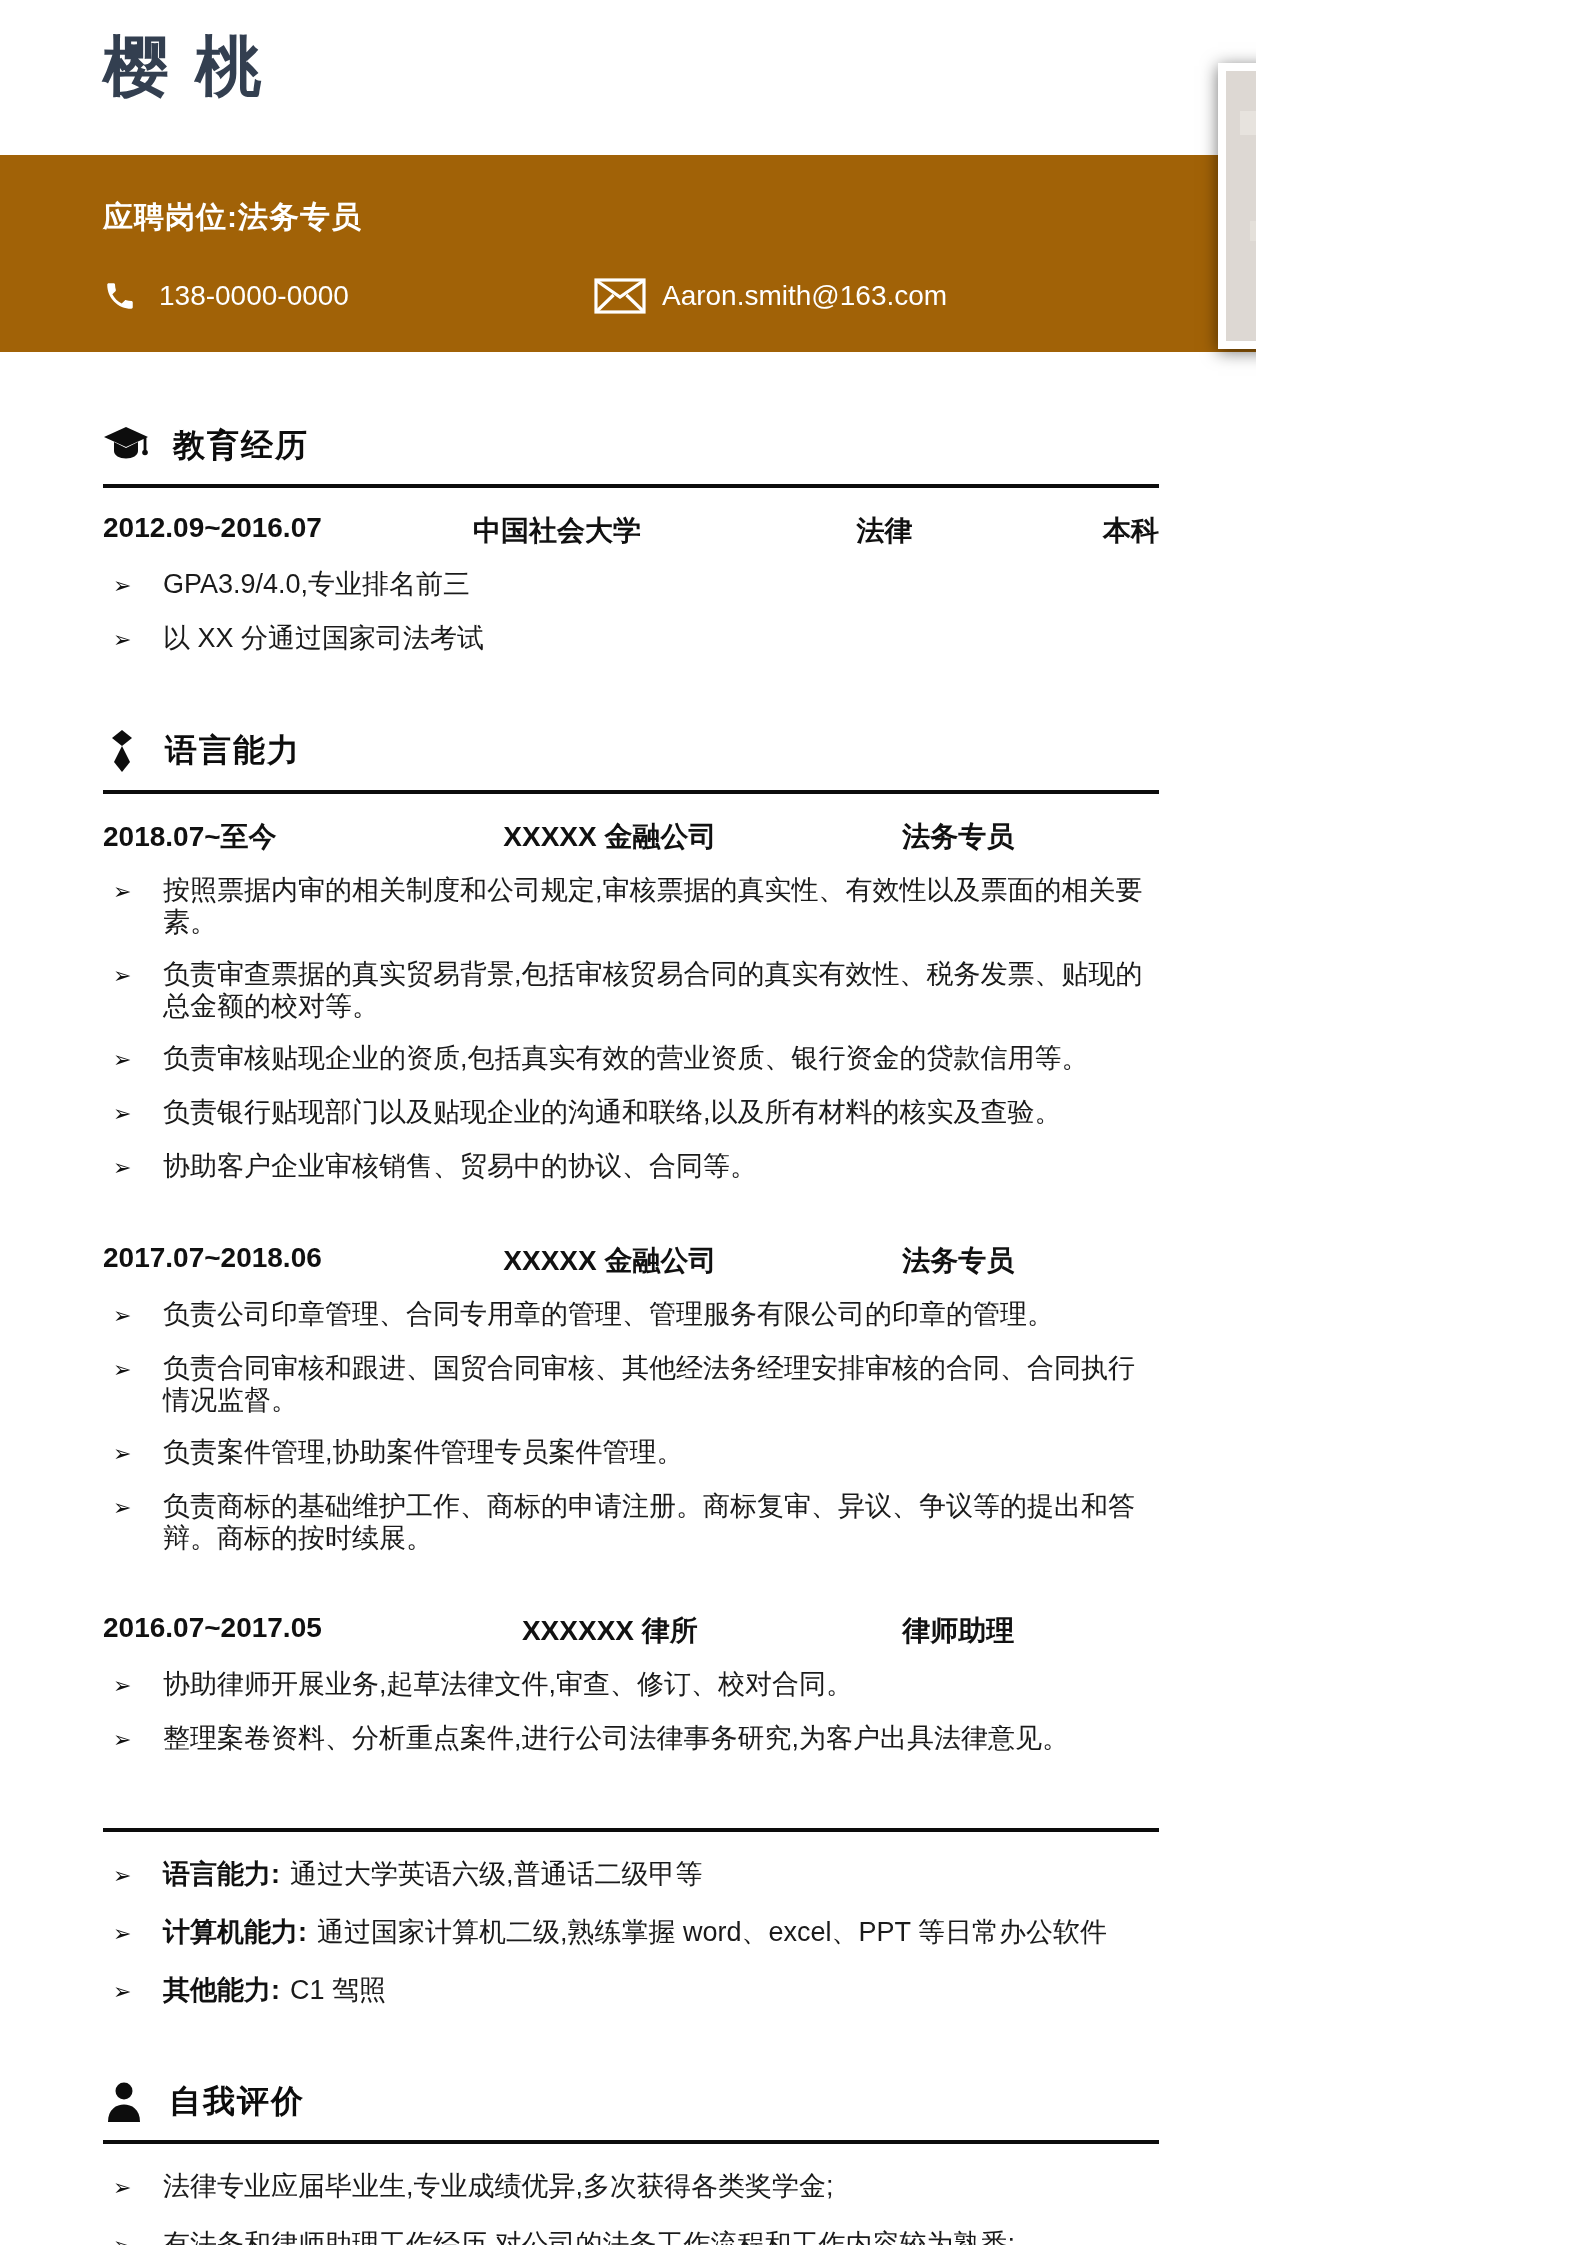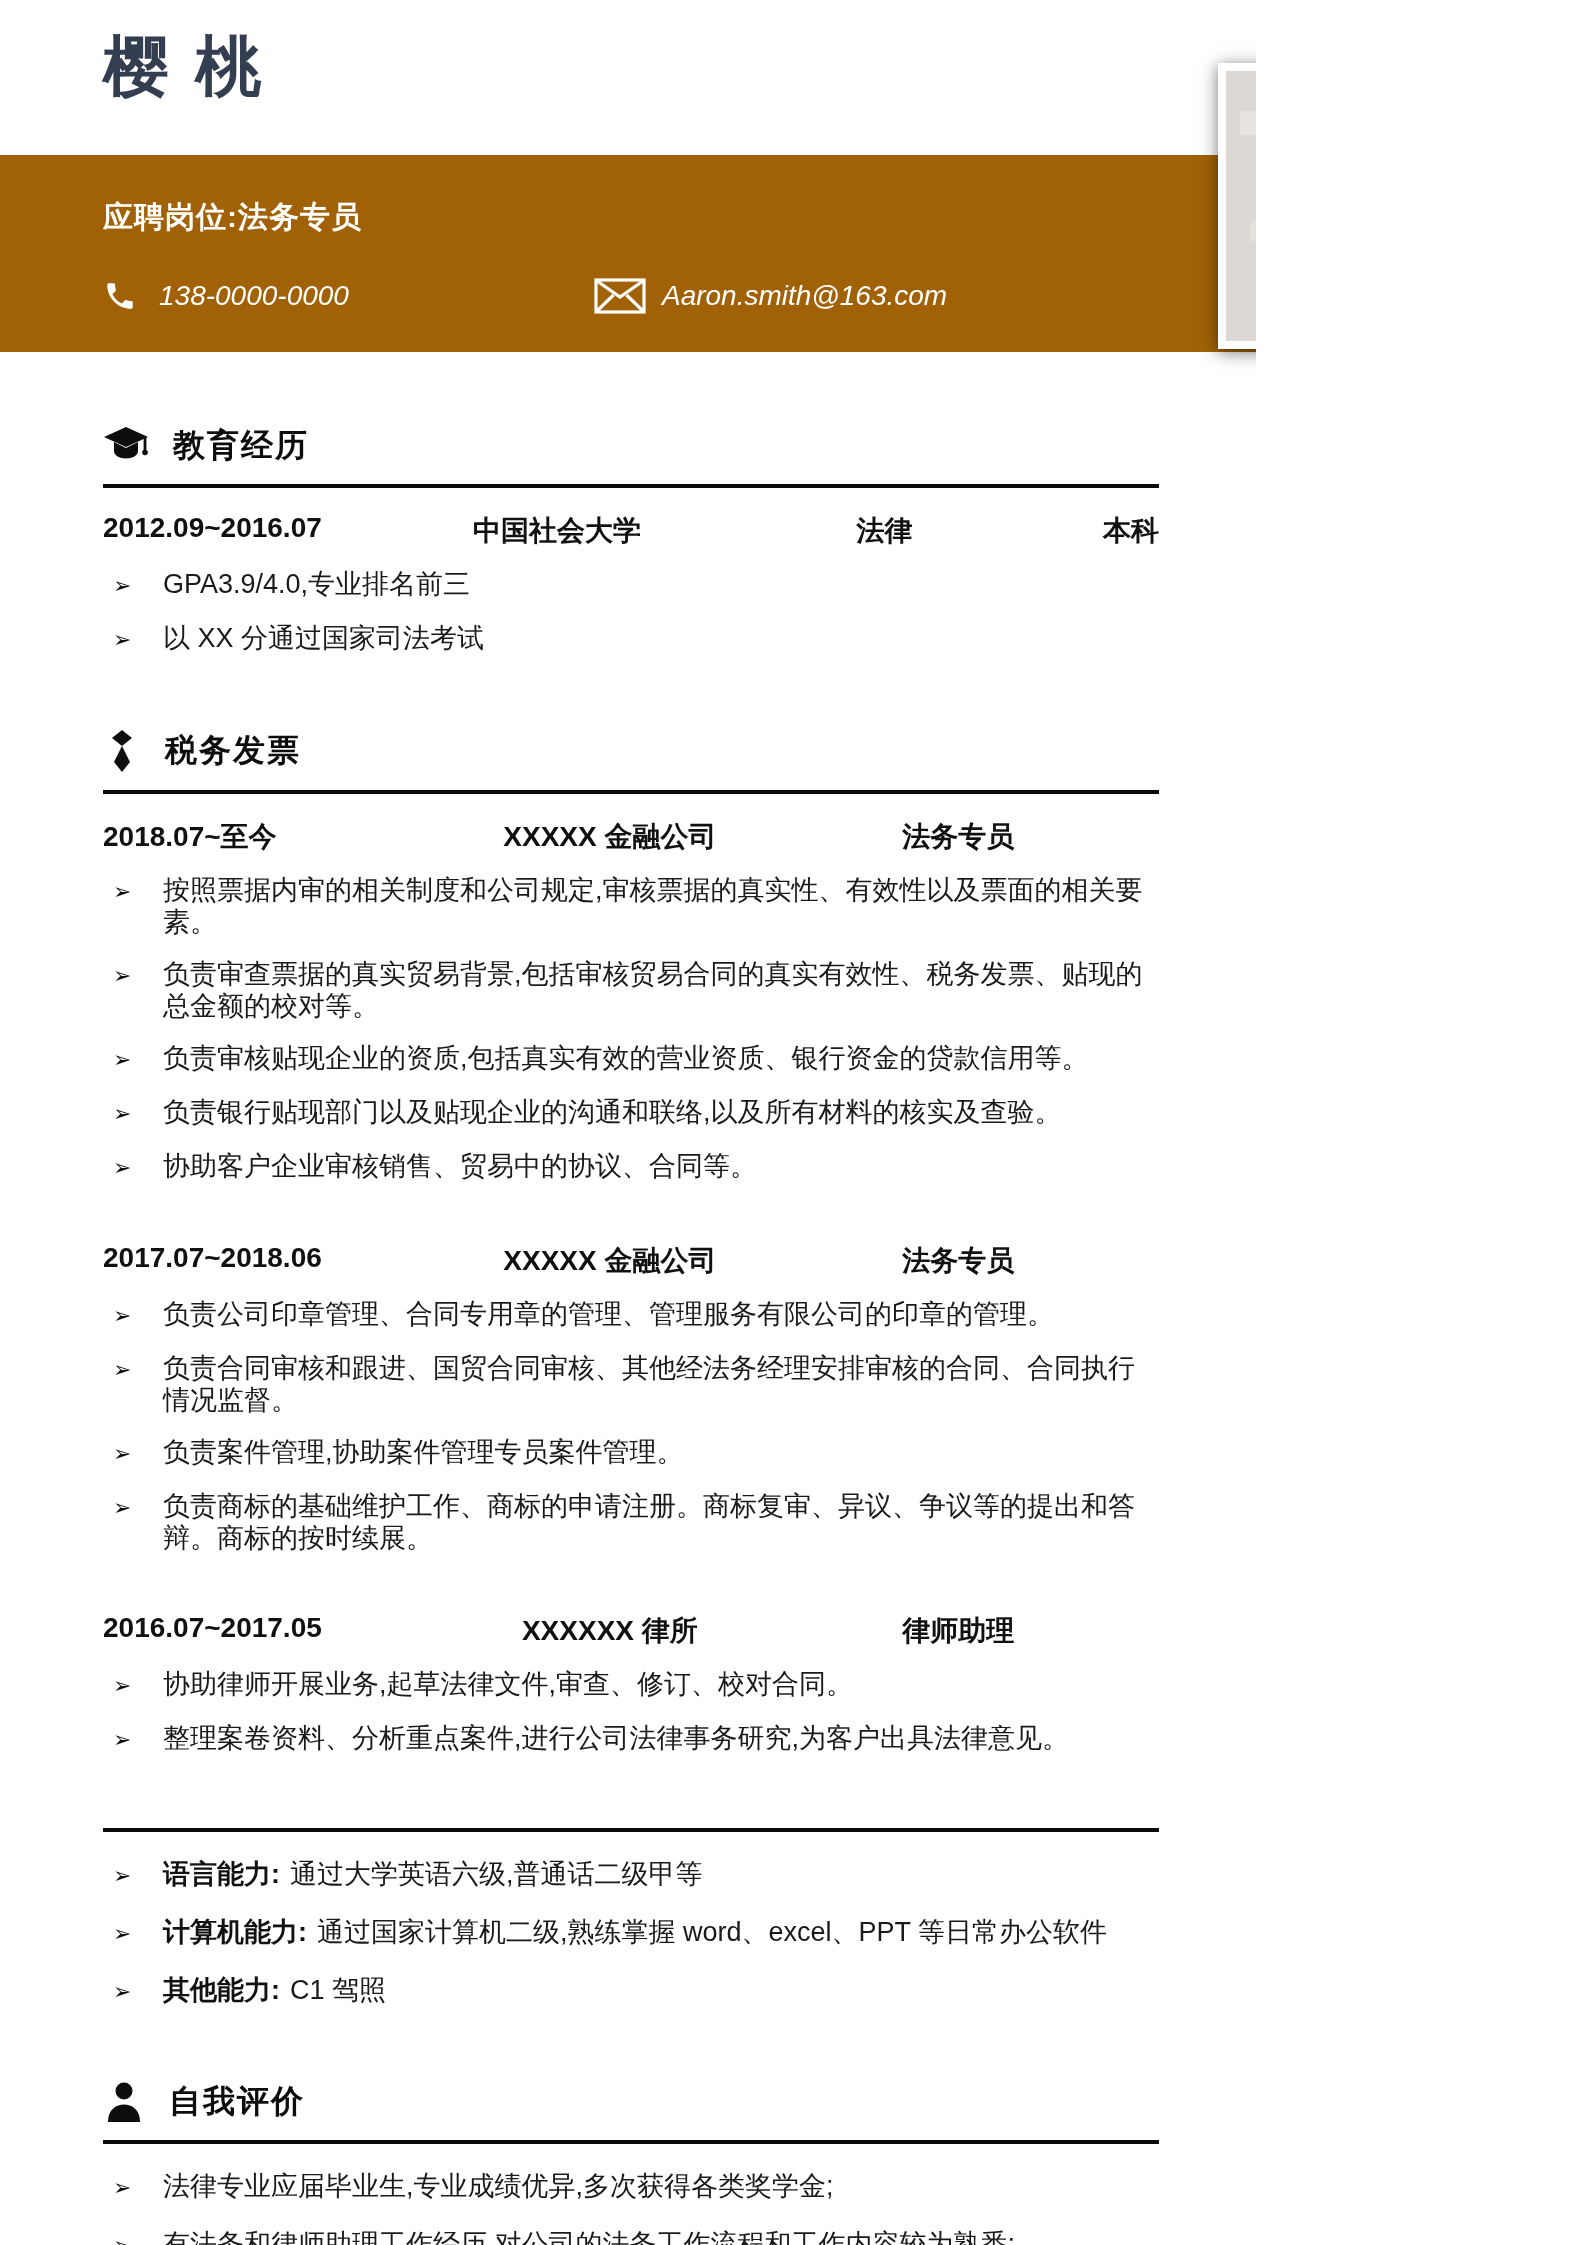--- a/index.html
+++ b/index.html
@@ -5,21 +5,21 @@
   html,body{margin:0;padding:0;background:#fff;}
   .page{position:relative;width:1256px;height:2245px;background:#fff;overflow:hidden;
         font-family:"Liberation Sans","DejaVu Sans",sans-serif;color:#1a1a1a;}
 
   
   .top-white{height:155px;position:relative;}
   .name{position:absolute;left:103px;top:30px;font-size:66px;font-weight:bold;
         color:#333F50;letter-spacing:4px;line-height:1.1;}
   .band{height:197px;background:#a16207;color:#fff;padding-left:103px;box-sizing:border-box;}
   .position-line{padding-top:42px;font-size:30px;font-weight:bold;letter-spacing:1px;}
-  .contact-row{margin-top:40px;display:flex;align-items:center;font-size:28px;font-style:italic;}
+  .contact-row{margin-top:40px;display:flex;align-items:center;font-size:28px;}
   .contact-group{display:flex;align-items:center;gap:22px;}
   .email-group{margin-left:245px;gap:16px;}
   .photo-frame{position:absolute;left:1218px;top:63px;width:206px;height:270px;
                border:8px solid #fff;box-shadow:0 3px 16px rgba(0,0,0,.55);z-index:5;background:#ddd8d3;}
   .photo-frame svg{display:block;}
 
   
   .content{padding:0 97px 0 103px;}
   section{margin-top:72px;}
   .sec-head{display:flex;align-items:center;gap:24px;}
@@ -160,21 +160,21 @@
     </section>
 
     <section id="work-section">
       <div class="sec-head">
         <span class="sec-icon">
           <svg width="38" height="46" viewBox="0 0 38 46">
             <polygon points="19,2 29,10 19,18 9,10" fill="#0d0d0d"></polygon>
             <polygon points="19,18 27,34 19,44 11,34" fill="#0d0d0d"></polygon>
           </svg>
         </span>
-        <h2 class="sec-title">税务发票</h2>
+        <h2 class="sec-title">语言能力</h2>
       </div>
       <div class="rule"></div>
       <div id="work-entries">
           <div class="entry">
             <div class="entry-head">
               <span class="c-period">2018.07~至今</span>
               <span class="c-company">XXXXX 金融公司</span>
               <span class="c-role">法务专员</span>
               <span class="c-spacer"></span>
             </div>

